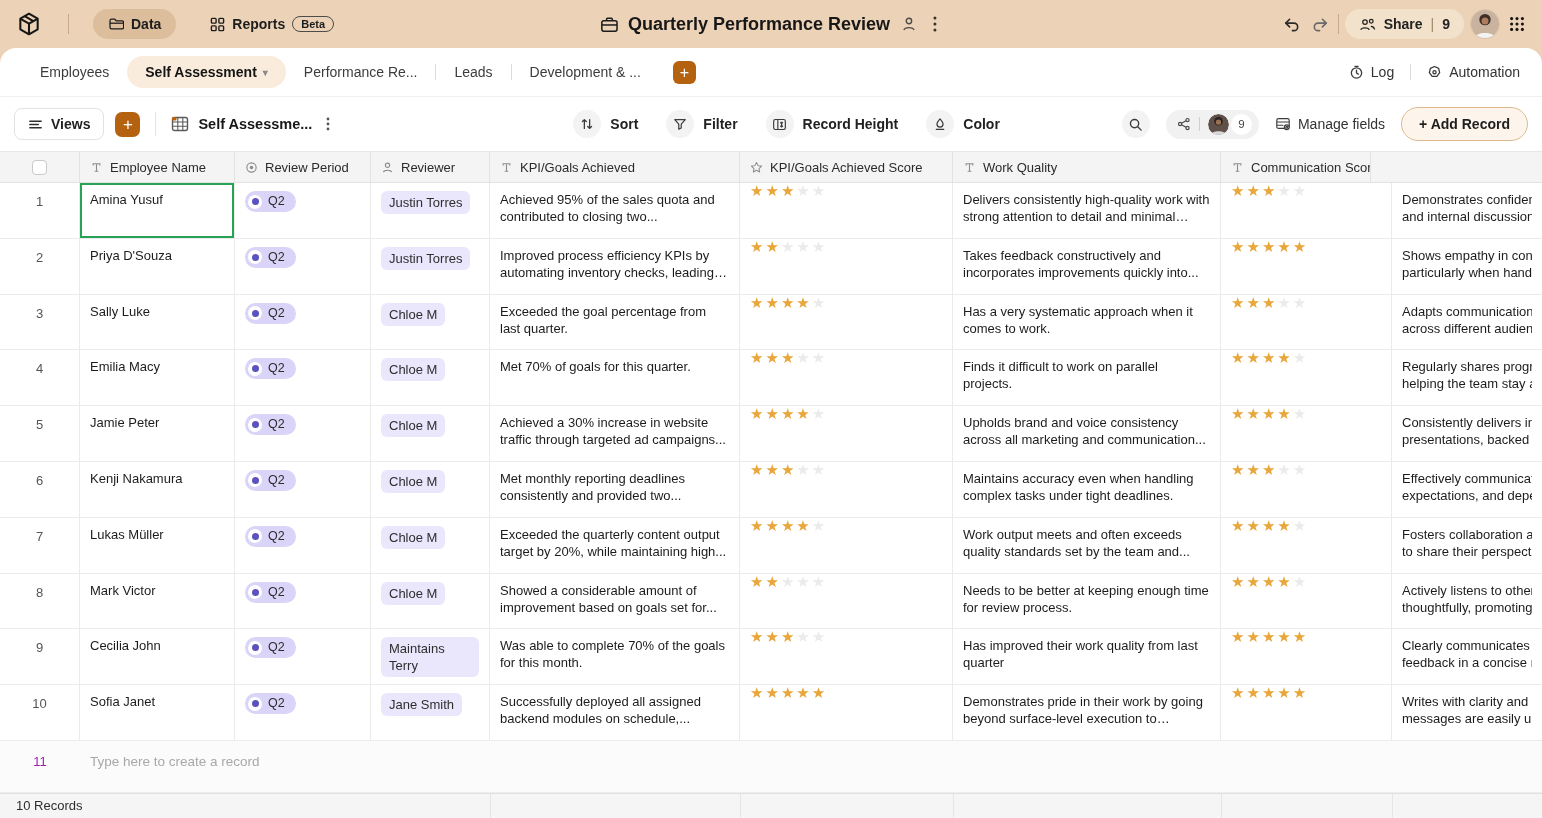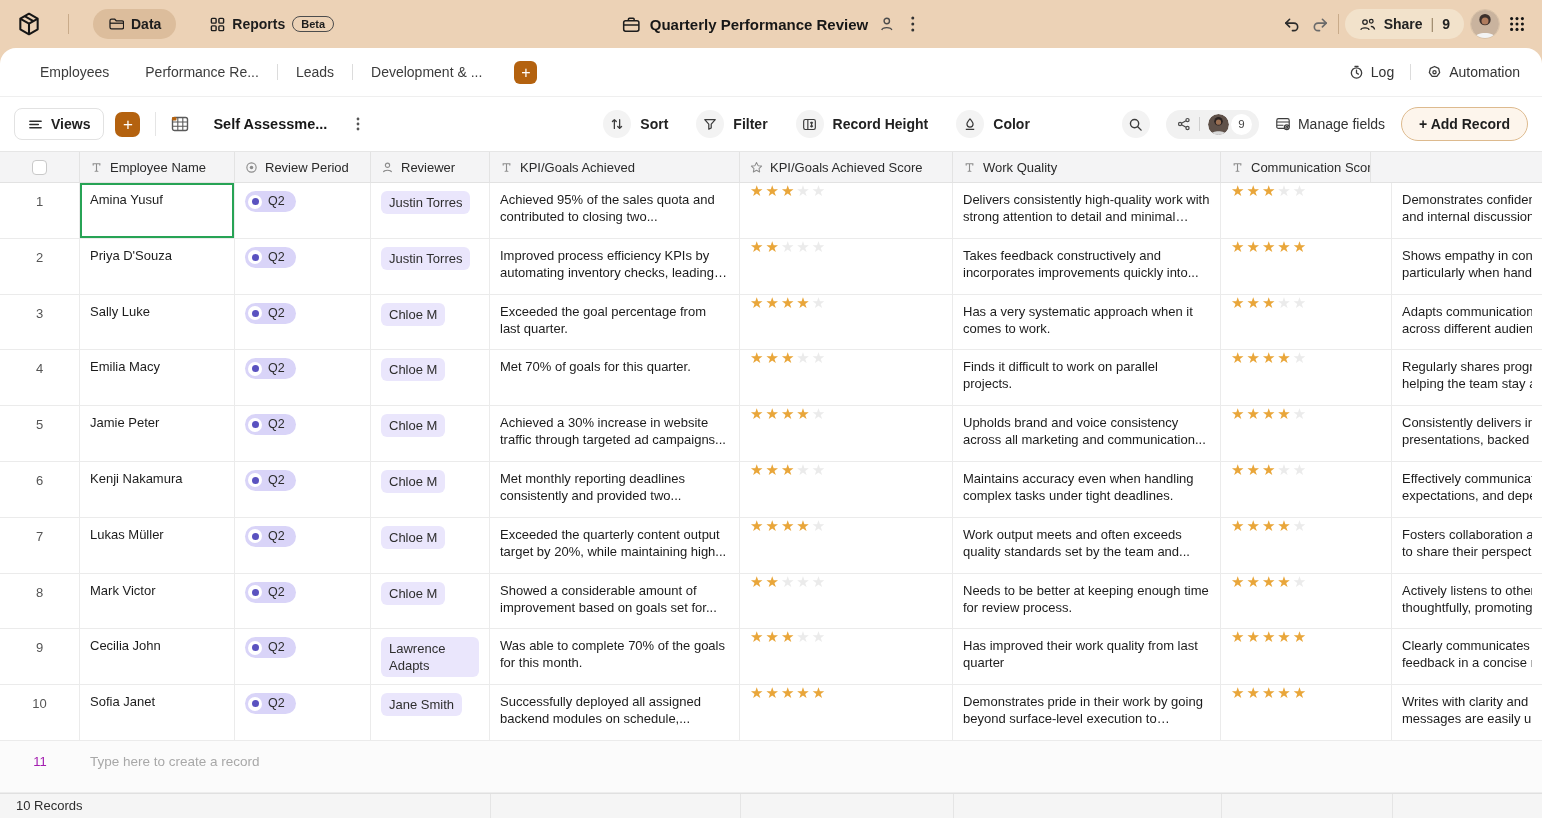--- a/index.html
+++ b/index.html
@@ -8,21 +8,21 @@
   .page { width:1542px; height:818px; display:flex; flex-direction:column; }
 
   
   .topbar { height:48px; flex:0 0 48px; display:flex; align-items:center; padding:0 14px; position:relative; }
   .tb-left { display:flex; align-items:center; gap:24px; }
   .vdiv { width:1px; height:20px; background:#c9ab8a; }
   .nav-pill { display:flex; align-items:center; gap:7px; background:#dcbd9c; border:none; border-radius:18px; padding:7px 15px; font-size:14px; font-weight:600; color:#1d1d1d; font-family:inherit; cursor:pointer; }
   .nav-plain { display:flex; align-items:center; gap:7px; background:transparent; border:none; padding:7px 10px; font-size:14px; font-weight:600; color:#1d1d1d; font-family:inherit; cursor:pointer; }
   .beta { border:1px solid #4c4c4c; border-radius:10px; padding:1px 8px; font-size:11px; font-weight:600; }
   .tb-center { position:absolute; left:50%; top:0; height:48px; transform:translateX(-50%); display:flex; align-items:center; gap:9px; }
-  .doc-title { font-size:15px; font-weight:700; color:#171717; white-space:nowrap; }
+  .doc-title { font-size:18px; font-weight:700; color:#171717; white-space:nowrap; }
   .tb-right { margin-left:auto; display:flex; align-items:center; gap:6px; }
   .icon-btn { background:none; border:none; cursor:pointer; display:flex; align-items:center; padding:2px; }
   .share-pill { display:flex; align-items:center; gap:8px; background:#f2e2cb; border:none; border-radius:17px; padding:7px 14px; font-size:14px; font-weight:600; color:#222; font-family:inherit; cursor:pointer; }
   .share-pill .sep { color:#9a8668; font-weight:400; }
   .avatar { width:30px; height:30px; border-radius:50%; overflow:hidden; border:1px solid #d8c2a8; cursor:pointer; background:none; padding:0; }
 
   
   .sheet { flex:1; background:#ffffff; border-radius:16px 16px 0 0; display:flex; flex-direction:column; overflow:hidden; }
 
   
@@ -34,21 +34,21 @@
   .tab-sep { width:1px; height:16px; background:#dcdcdc; }
   .tab-add { width:23px; height:23px; border:none; border-radius:6px; background:#b4620f; color:#fff; font-size:16px; line-height:21px; margin-left:14px; cursor:pointer; font-family:inherit; }
   .tabbar-right { margin-left:auto; display:flex; align-items:center; gap:16px; }
   .tb-item { display:flex; align-items:center; gap:7px; background:none; border:none; font-family:inherit; font-size:14px; color:#333; cursor:pointer; }
 
   
   .toolbar { height:55px; flex:0 0 55px; display:flex; align-items:center; padding:0 14px; border-bottom:1px solid #e6e6e6; }
   .views-btn { display:flex; align-items:center; gap:8px; border:1px solid #e2e2e2; background:#fff; border-radius:8px; padding:7px 13px; font-size:14px; font-weight:600; color:#222; font-family:inherit; cursor:pointer; }
   .tool-add { width:25px; height:25px; border:none; border-radius:7px; background:#b4620f; color:#fff; font-size:17px; line-height:23px; margin-left:11px; cursor:pointer; font-family:inherit; }
   .tool-div { width:1px; height:24px; background:#e5e5e5; margin:0 15px; }
-  .view-name-wrap { display:flex; align-items:center; gap:24px; }
+  .view-name-wrap { display:flex; align-items:center; gap:9px; }
   .view-name { font-size:14.5px; font-weight:700; color:#171717; }
   .kebab { background:none; border:none; cursor:pointer; padding:2px 5px; display:flex; }
   .center-tools { display:flex; align-items:center; gap:28px; margin-left:238px; }
   .ct-item { display:flex; align-items:center; gap:9px; background:none; border:none; font-family:inherit; font-size:14px; font-weight:600; color:#222; cursor:pointer; }
   .ct-circle { width:28px; height:28px; border-radius:50%; background:#f3f3f3; display:flex; align-items:center; justify-content:center; }
   .right-tools { margin-left:auto; display:flex; align-items:center; gap:16px; }
   .collab-pill { display:flex; align-items:center; gap:8px; background:#f1f1f1; border:none; border-radius:16px; padding:4px 7px 4px 11px; cursor:pointer; font-family:inherit; }
   .collab-pill .sep { width:1px; height:14px; background:#cfcfcf; }
   .mini-avatar { width:21px; height:21px; border-radius:50%; overflow:hidden; }
   .count-bubble { width:21px; height:21px; border-radius:50%; background:#fff; font-size:11.5px; color:#444; display:flex; align-items:center; justify-content:center; margin-left:-6px; }
@@ -200,20 +200,24 @@
     </div>
   </header>
 
   <div class="sheet">
 
     <div class="tabbar">
       <div class="tabs">
           <button class="tab">
             <span>Employees</span>
           </button>
+          <button class="tab active">
+            <span>Self Assessment</span>
+            <span class="caret">▾</span>
+          </button>
           <button class="tab">
             <span>Performance Re...</span>
           </button>
           <span class="tab-sep"></span>
           <button class="tab">
             <span>Leads</span>
           </button>
           <span class="tab-sep"></span>
           <button class="tab">
             <span>Development &amp; ...</span>
@@ -604,21 +608,21 @@
         </div>
         <div class="grow">
           <div class="cell numcell" style="flex: 0 0 80px;">9</div>
           <div class="cell" style="flex: 0 0 155px;">Cecilia John</div>
           <div class="cell" style="flex: 0 0 136px;"><div class="sel-pill">
               <div class="seldot">
                 <div class="seldot-in"></div>
               </div>
               <div class="lbl">Q2</div>
             </div></div>
-          <div class="cell" style="flex: 0 0 119px;"><div class="chip">Lawrence Adapts</div></div>
+          <div class="cell" style="flex: 0 0 119px;"><div class="chip">Maintains Terry</div></div>
           <div class="cell" style="flex: 0 0 250px;">
             <div class="clamp2">Was able to complete 70% of the goals for this month.</div>
           </div>
           <div class="cell stars" style="flex: 0 0 213px; padding: 0px 10px;"><span class="star on">★</span><span class="star on">★</span><span class="star on">★</span><span class="star off">★</span><span class="star off">★</span></div>
           <div class="cell" style="flex: 0 0 268px;">
             <div class="clamp2">Has improved their work quality from last quarter</div>
           </div>
           <div class="cell stars" style="flex: 0 0 171px; padding: 0px 10px;"><span class="star on">★</span><span class="star on">★</span><span class="star on">★</span><span class="star on">★</span><span class="star on">★</span></div>
           <div class="cell" style="flex: 0 0 150px; border-right: none;">
             <div class="commline">Clearly communicates ideas and</div>

